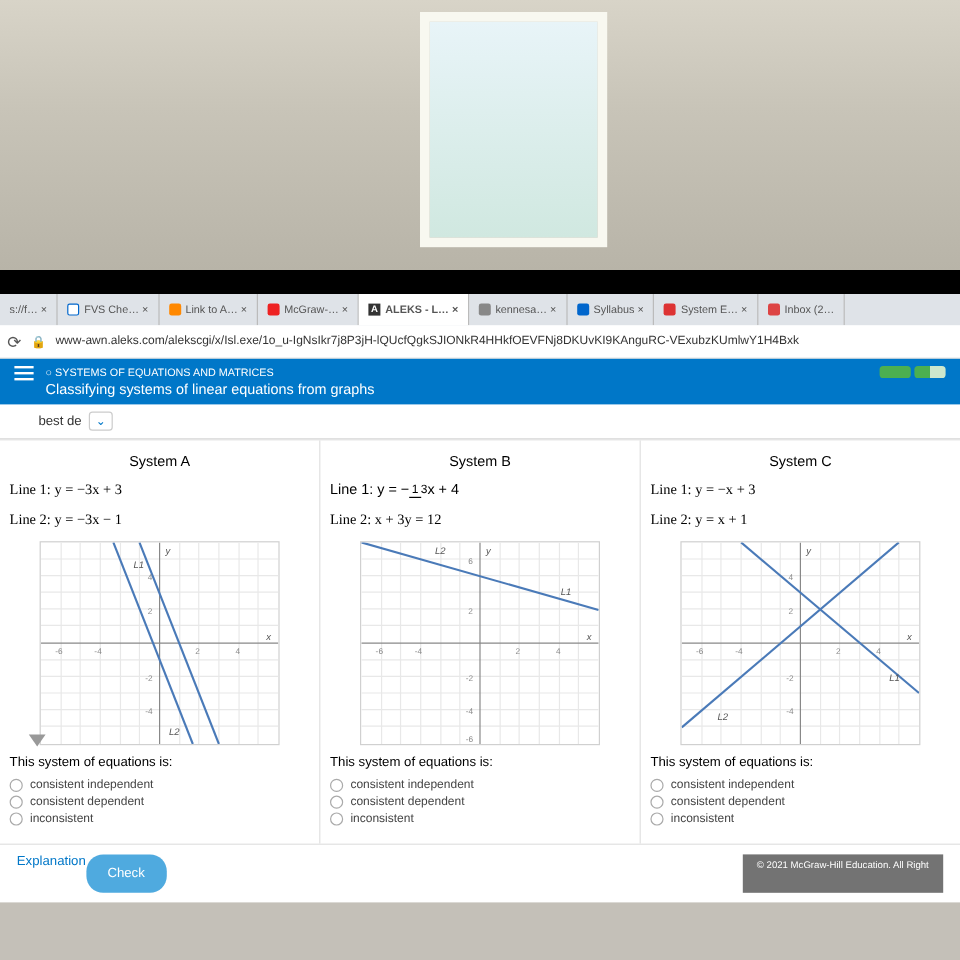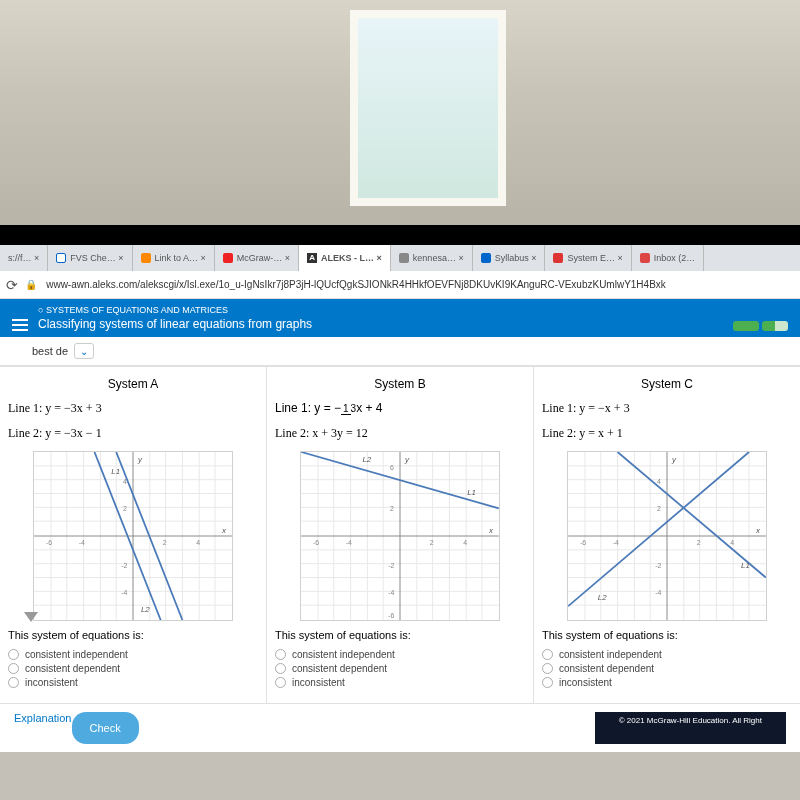--- a/index.html
+++ b/index.html
@@ -14,21 +14,21 @@
 .favicon{width:10px;height:10px;border-radius:2px;display:inline-block}
 .fi-red{background:#d33}
 .fi-mc{background:#e22}
 .fi-a{background:#333;color:#fff;font-size:8px;font-weight:bold;text-align:center;line-height:10px;border-radius:0}
 .fi-orange{background:#f80}
 .fi-blue{background:#06c}
 .addrbar{height:28px;display:flex;align-items:center;padding:0 6px;gap:8px;border-bottom:1px solid #ddd}
 .reload{color:#555;font-size:14px}
 .lock{color:#777;font-size:10px}
 .url{font-size:10px;color:#333;white-space:nowrap;overflow:hidden}
-.aleks-header{background:#0077c8;color:#fff;padding:6px 12px;display:flex;align-items:flex-end;gap:10px}
+.aleks-header{background:#0077c8;color:#fff;padding:6px 12px;display:flex;align-items:flex-start;gap:10px}
 .hamburger{width:16px;display:flex;flex-direction:column;gap:3px}
 .hamburger span{height:2px;background:#fff}
 .hdr-text{font-size:9px}
 .hdr-sub{font-size:12px;margin-top:2px}
 .progress-chips{margin-left:auto;display:flex;gap:3px}
 .chip{width:26px;height:10px;background:#4caf50;border-radius:3px}
 .chip.half{background:linear-gradient(90deg,#4caf50 50%,#cde8cd 50%)}
 .instr{padding:6px 32px;font-size:11px;display:flex;align-items:center;gap:6px;color:#333;border-bottom:1px solid #e0e0e0}
 .dd{width:20px;height:16px;background:#fff;border:1px solid #ccc;border-radius:3px;display:inline-flex;align-items:center;justify-content:center;color:#0077c8;font-size:10px}
 .systems{display:flex;border-top:1px solid #e0e0e0}
@@ -46,21 +46,21 @@
 .tick{fill:#888;font-size:7px}
 .lbl{fill:#555;font-size:8px;font-style:italic}
 .tri{position:absolute;left:-10px;bottom:-2px;width:0;height:0;border-left:7px solid transparent;border-right:7px solid transparent;border-top:10px solid #999}
 .q{margin-top:6px;font-size:11px}
 .opts{margin-top:8px}
 .opt{display:flex;align-items:center;gap:6px;font-size:10px;margin:3px 0;color:#444}
 .radio{width:11px;height:11px;border:1px solid #aaa;border-radius:50%}
 .footer{display:flex;padding:8px 14px;border-top:1px solid #e0e0e0}
 .btn-exp{color:#0077c8;font-size:11px}
 .btn-check{background:#4faadf;color:#fff;padding:10px 18px;border-radius:14px;font-size:11px}
-.copyright{margin-left:auto;background:#0f172a;color:#fff;font-size:8px;padding:4px 24px}
+.copyright{margin-left:auto;background:#737373;color:#fff;font-size:8px;padding:4px 12px}
 </style>
 </head>
 <body>
 
 <div class="photo-bg"></div>
 <div class="blackbar"></div>
 
 <div class="browser">
   <div class="tabstrip">
     <div class="tab">

